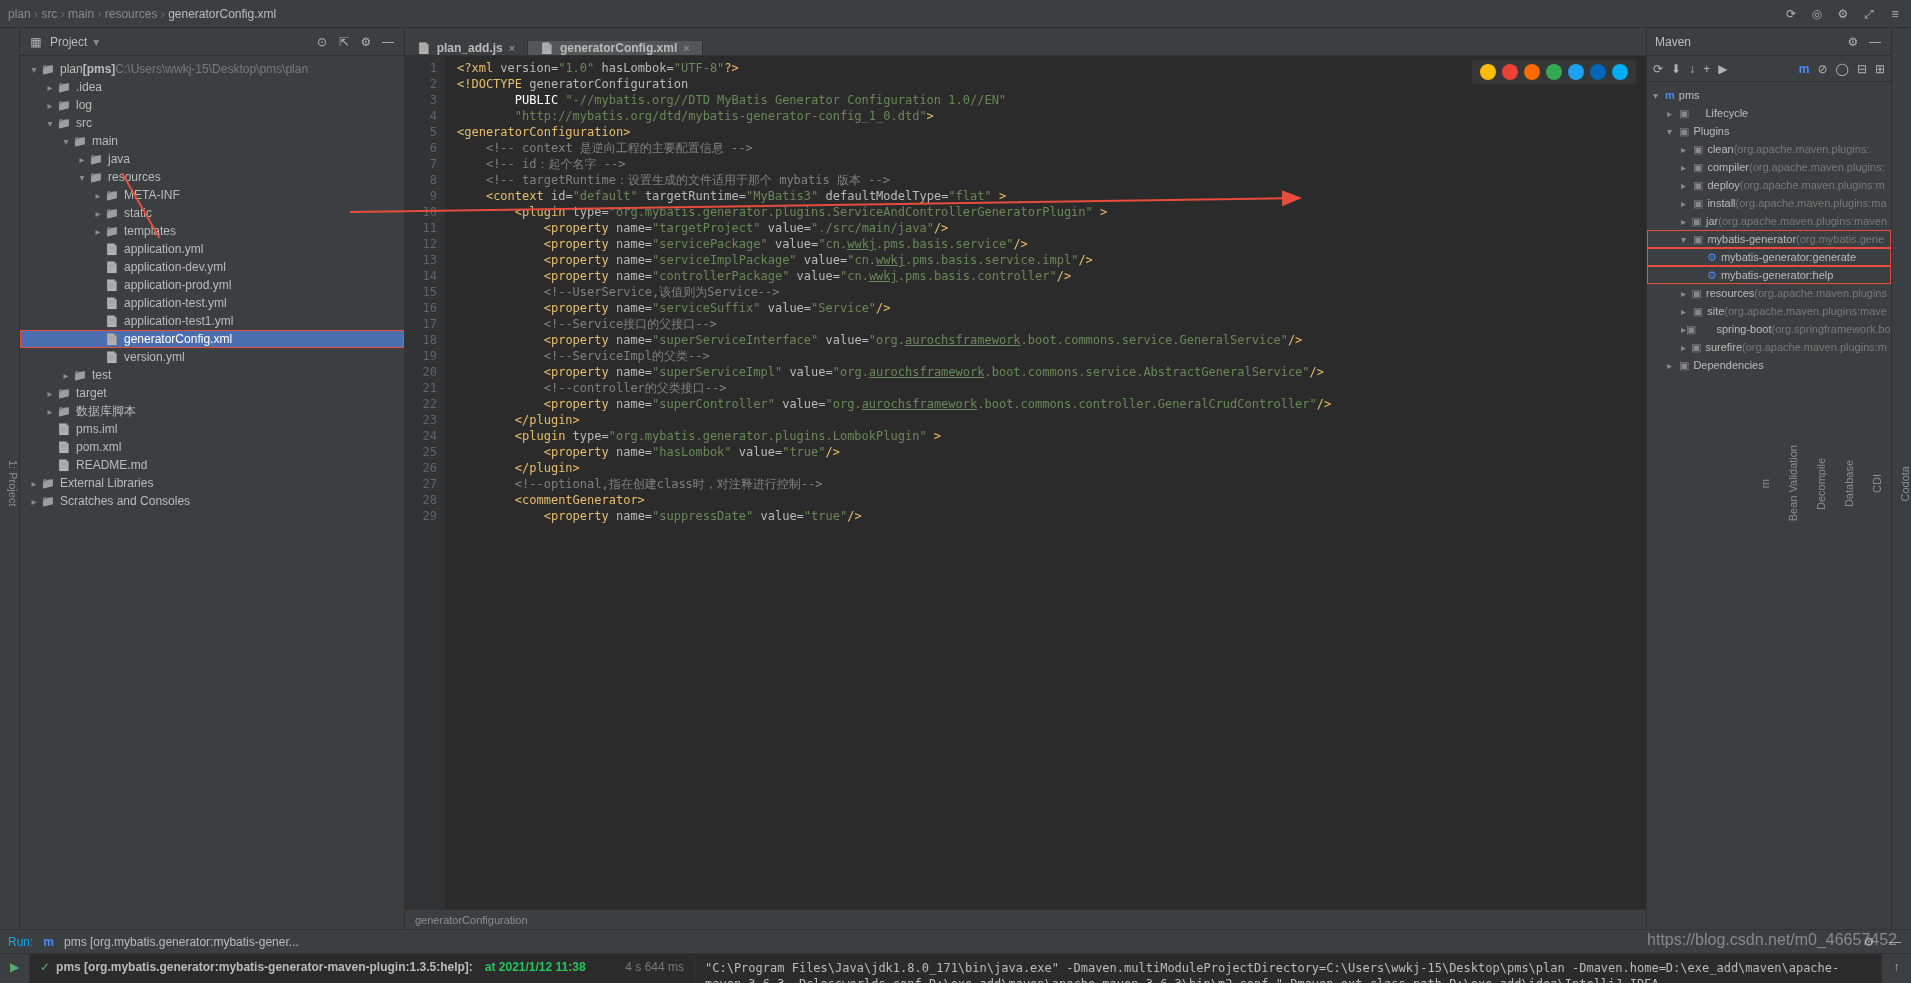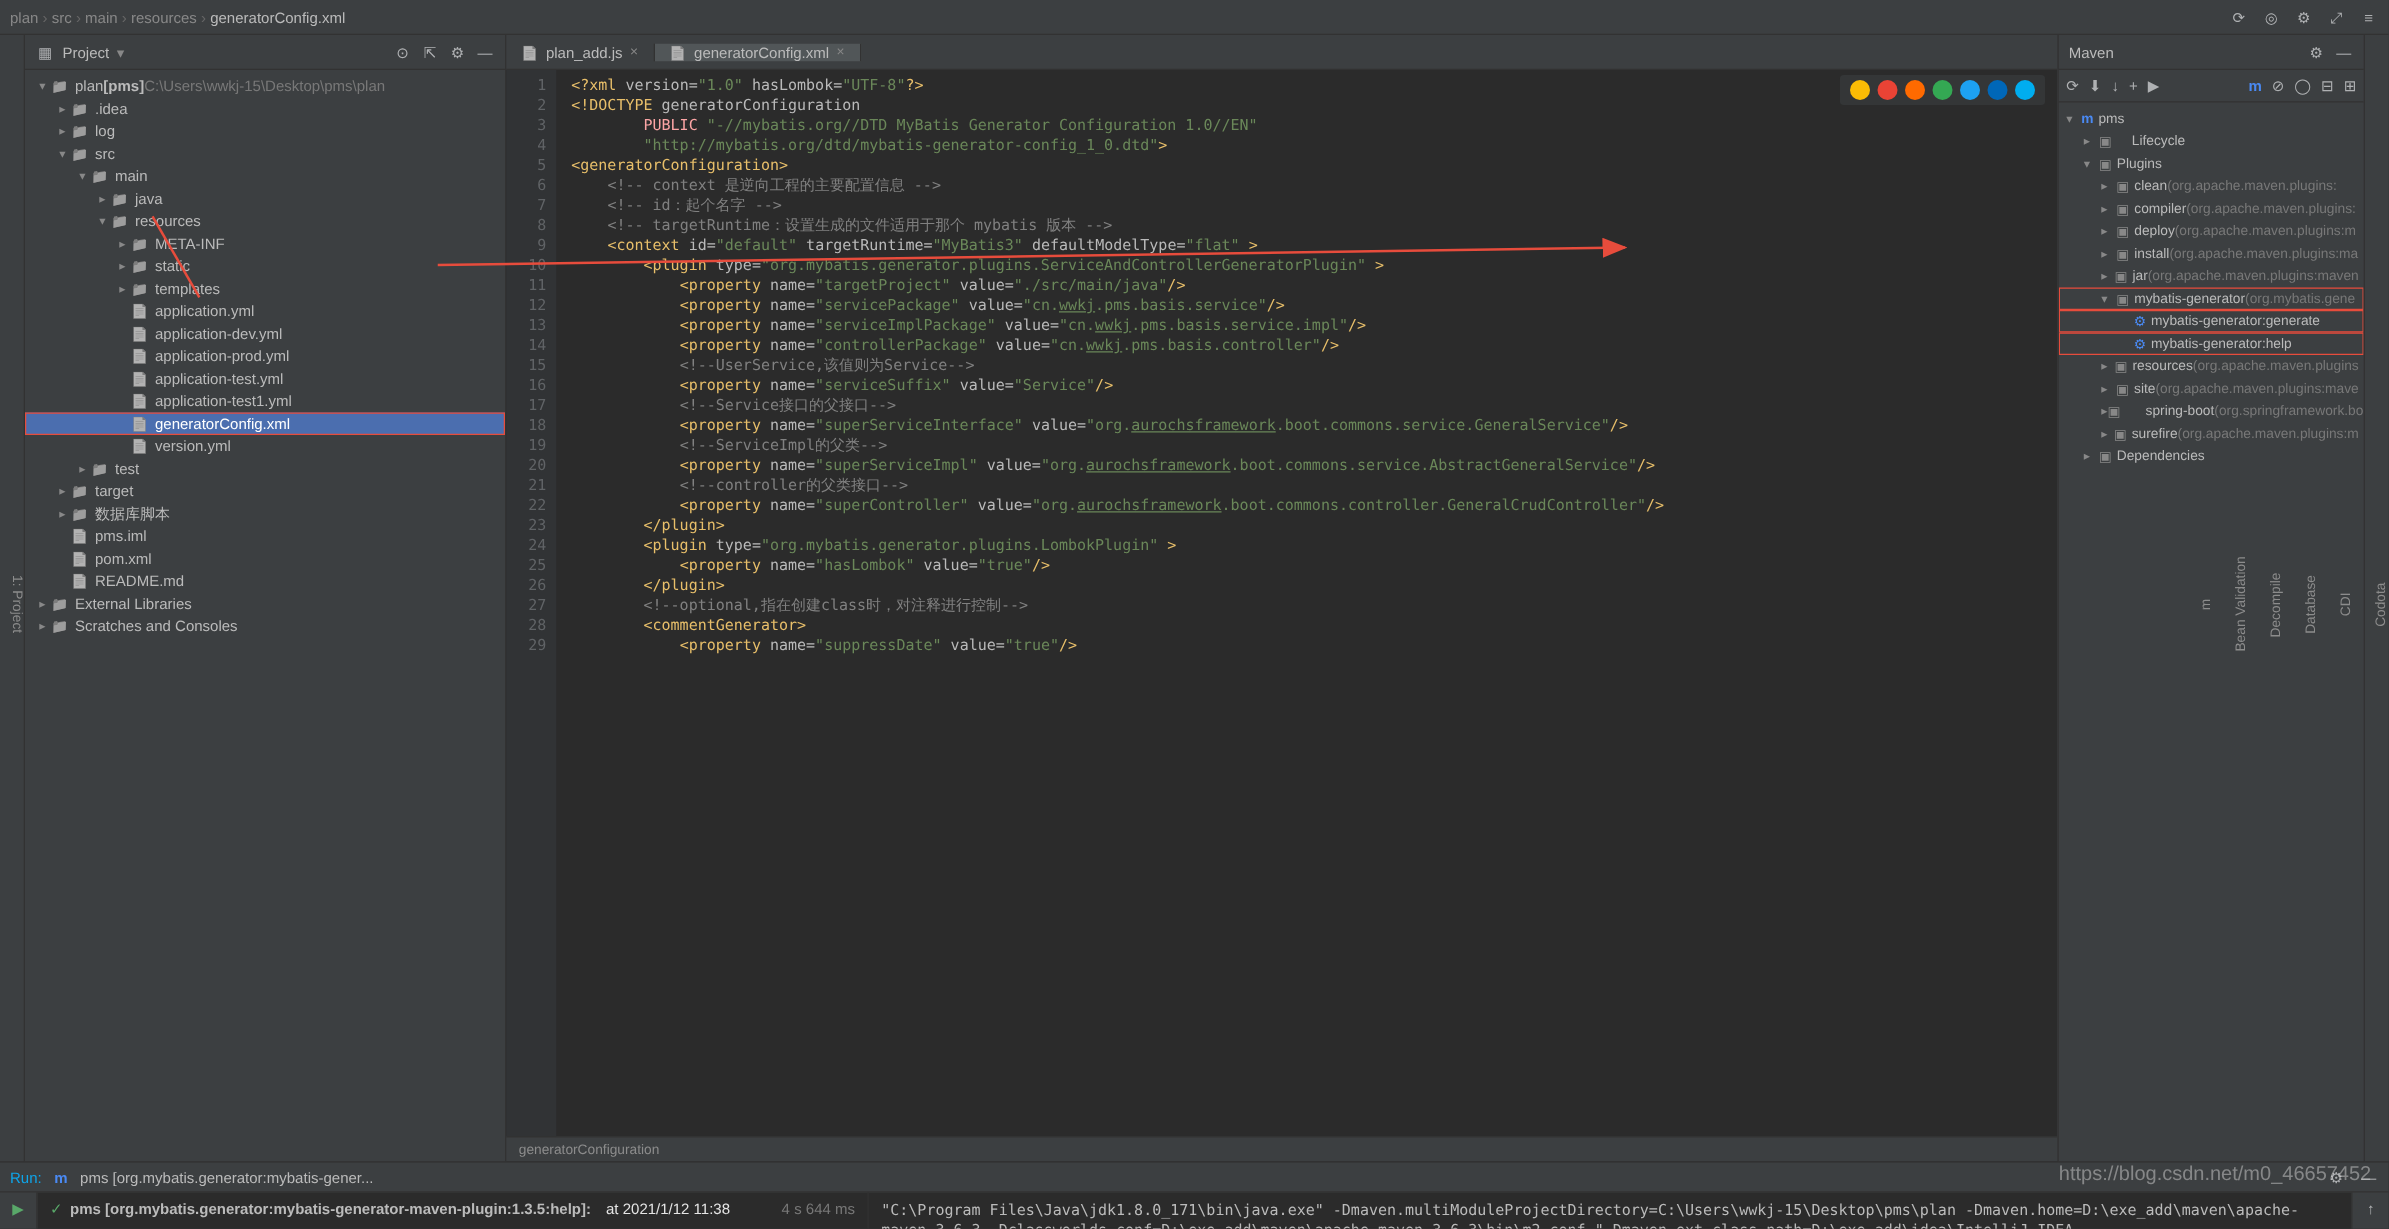--- a/index.html
+++ b/index.html
@@ -23,34 +23,34 @@
 .tree-row.selected { background:#4b6eaf; color:#fff; }
 .tree-row.boxed { outline:1px solid #e74c3c; outline-offset:-1px; }
 .tree-row .caret { width:12px; text-align:center; color:#888; font-size:10px; }
 .tree-row .ticon { width:16px; height:16px; margin-right:4px; display:inline-flex; align-items:center; justify-content:center; font-size:11px; }
 .mod { color:#bbb; font-weight:bold; }
 .muted { color:#787878; }
 .folder-icon::before { content:"📁"; filter:grayscale(1) brightness(0.7); font-size:11px; }
 .file-icon::before { content:"📄"; filter:grayscale(1) brightness(0.7); font-size:11px; }
 
 .editor-area { flex:1; display:flex; flex-direction:column; background:#2b2b2b; min-width:0; }
-.tabs { height:28px; background:#3c3f41; border-bottom:1px solid #323232; display:flex; align-items:center; }
+.tabs { height:28px; background:#3c3f41; border-bottom:1px solid #323232; display:flex; align-items:flex-end;font-weight:bold; }
 .tab { padding:0 12px; display:flex; align-items:center; gap:6px; border-right:1px solid #323232; color:#bbb; cursor:pointer; }
 .tab.active { background:#515658; }
 .tab .close { color:#888; font-size:11px; }
 .editor-body { flex:1; display:flex; overflow:hidden; position:relative; }
 .gutter-nums { width:40px; background:#313335; color:#606366; text-align:right; padding:4px 8px 4px 0; font-family:Consolas,monospace; font-size:12px; line-height:16px; }
 .code { flex:1; padding:4px 0 4px 12px; font-family:Consolas,monospace; font-size:12px; line-height:16px; color:#a9b7c6; white-space:pre; overflow:auto; }
 .code .tag { color:#e8bf6a; }
 .code .attr { color:#bababa; }
 .code .str { color:#6a8759; }
 .code .cmt { color:#808080; }
 .code .pi { color:#e8bf6a; }
 .code .doctype { color:#e8bf6a; }
-.code .kw { color:#fca5a5; }
+.code .kw { color:#ffffff; }
 .breadcrumb-bar { height:20px; background:#3c3f41; border-top:1px solid #323232; color:#8c8c8c; padding:0 10px; display:flex; align-items:center; font-size:11px; }
 .browser-icons { position:absolute; top:4px; right:10px; display:flex; gap:6px; background:#3c3f4190; padding:4px 8px; border-radius:3px; }
 .browser-icons span { width:16px; height:16px; border-radius:50%; display:inline-block; }
 
 .maven-panel { width:245px; background:#3c3f41; border-left:1px solid #323232; display:flex; flex-direction:column; }
 .maven-header { height:28px; display:flex; align-items:center; padding:0 8px; border-bottom:1px solid #323232; gap:6px; }
 .maven-toolbar { height:26px; display:flex; align-items:center; padding:0 6px; gap:8px; border-bottom:1px solid #323232; color:#afb1b3; }
 .maven-tree { flex:1; overflow:auto; padding:4px 0; }
 .mv-row { display:flex; align-items:center; height:18px; padding:0 4px; cursor:pointer; white-space:nowrap; font-size:11px; }
 .mv-row.boxed { outline:1px solid #e74c3c; outline-offset:-1px; }
@@ -59,21 +59,21 @@
 .run-panel { height:245px; background:#2b2b2b; border-top:1px solid #323232; display:flex; flex-direction:column; }
 .run-header { height:24px; background:#3c3f41; display:flex; align-items:center; padding:0 8px; gap:10px; border-bottom:1px solid #323232; }
 .run-header .lbl { color:#0ea5e9; }
 .run-body { flex:1; display:flex; }
 .run-left { width:30px; background:#3c3f41; border-right:1px solid #323232; display:flex; flex-direction:column; align-items:center; padding-top:6px; gap:10px; }
 .run-left .play { color:#59a869; }
 .run-content { flex:1; display:flex; }
 .run-tree { width:665px; padding:6px 10px; border-right:1px solid #323232; }
 .run-tree .task-row { display:flex; align-items:center; gap:6px; color:#bbb; }
 .run-tree .green-check { color:#59a869; }
-.run-tree .info { color:#e5e5e5; margin-left:6px; }
+.run-tree .info { color:#22c55e; margin-left:6px;font-weight:bold; }
 .run-tree .time { margin-left:auto; color:#787878; }
 .console { flex:1; padding:6px 10px; font-family:Consolas,monospace; font-size:12px; line-height:16px; color:#bbb; white-space:pre-wrap; overflow:auto; }
 .run-right-tools { width:30px; background:#3c3f41; border-left:1px solid #323232; display:flex; flex-direction:column; align-items:center; padding-top:6px; gap:10px; color:#afb1b3; }
 
 .arrow-svg { position:absolute; pointer-events:none; z-index:100; }
 .watermark { position:absolute; right:14px; bottom:34px; color:#d0d0d080; font-size:16px; }
 .red-line-1 { position:absolute; top:172px; left:122px; width:75px; height:2px; background:#e74c3c; transform:rotate(60deg); transform-origin:left; z-index:100; }
 </style>
 </head>
 <body>

